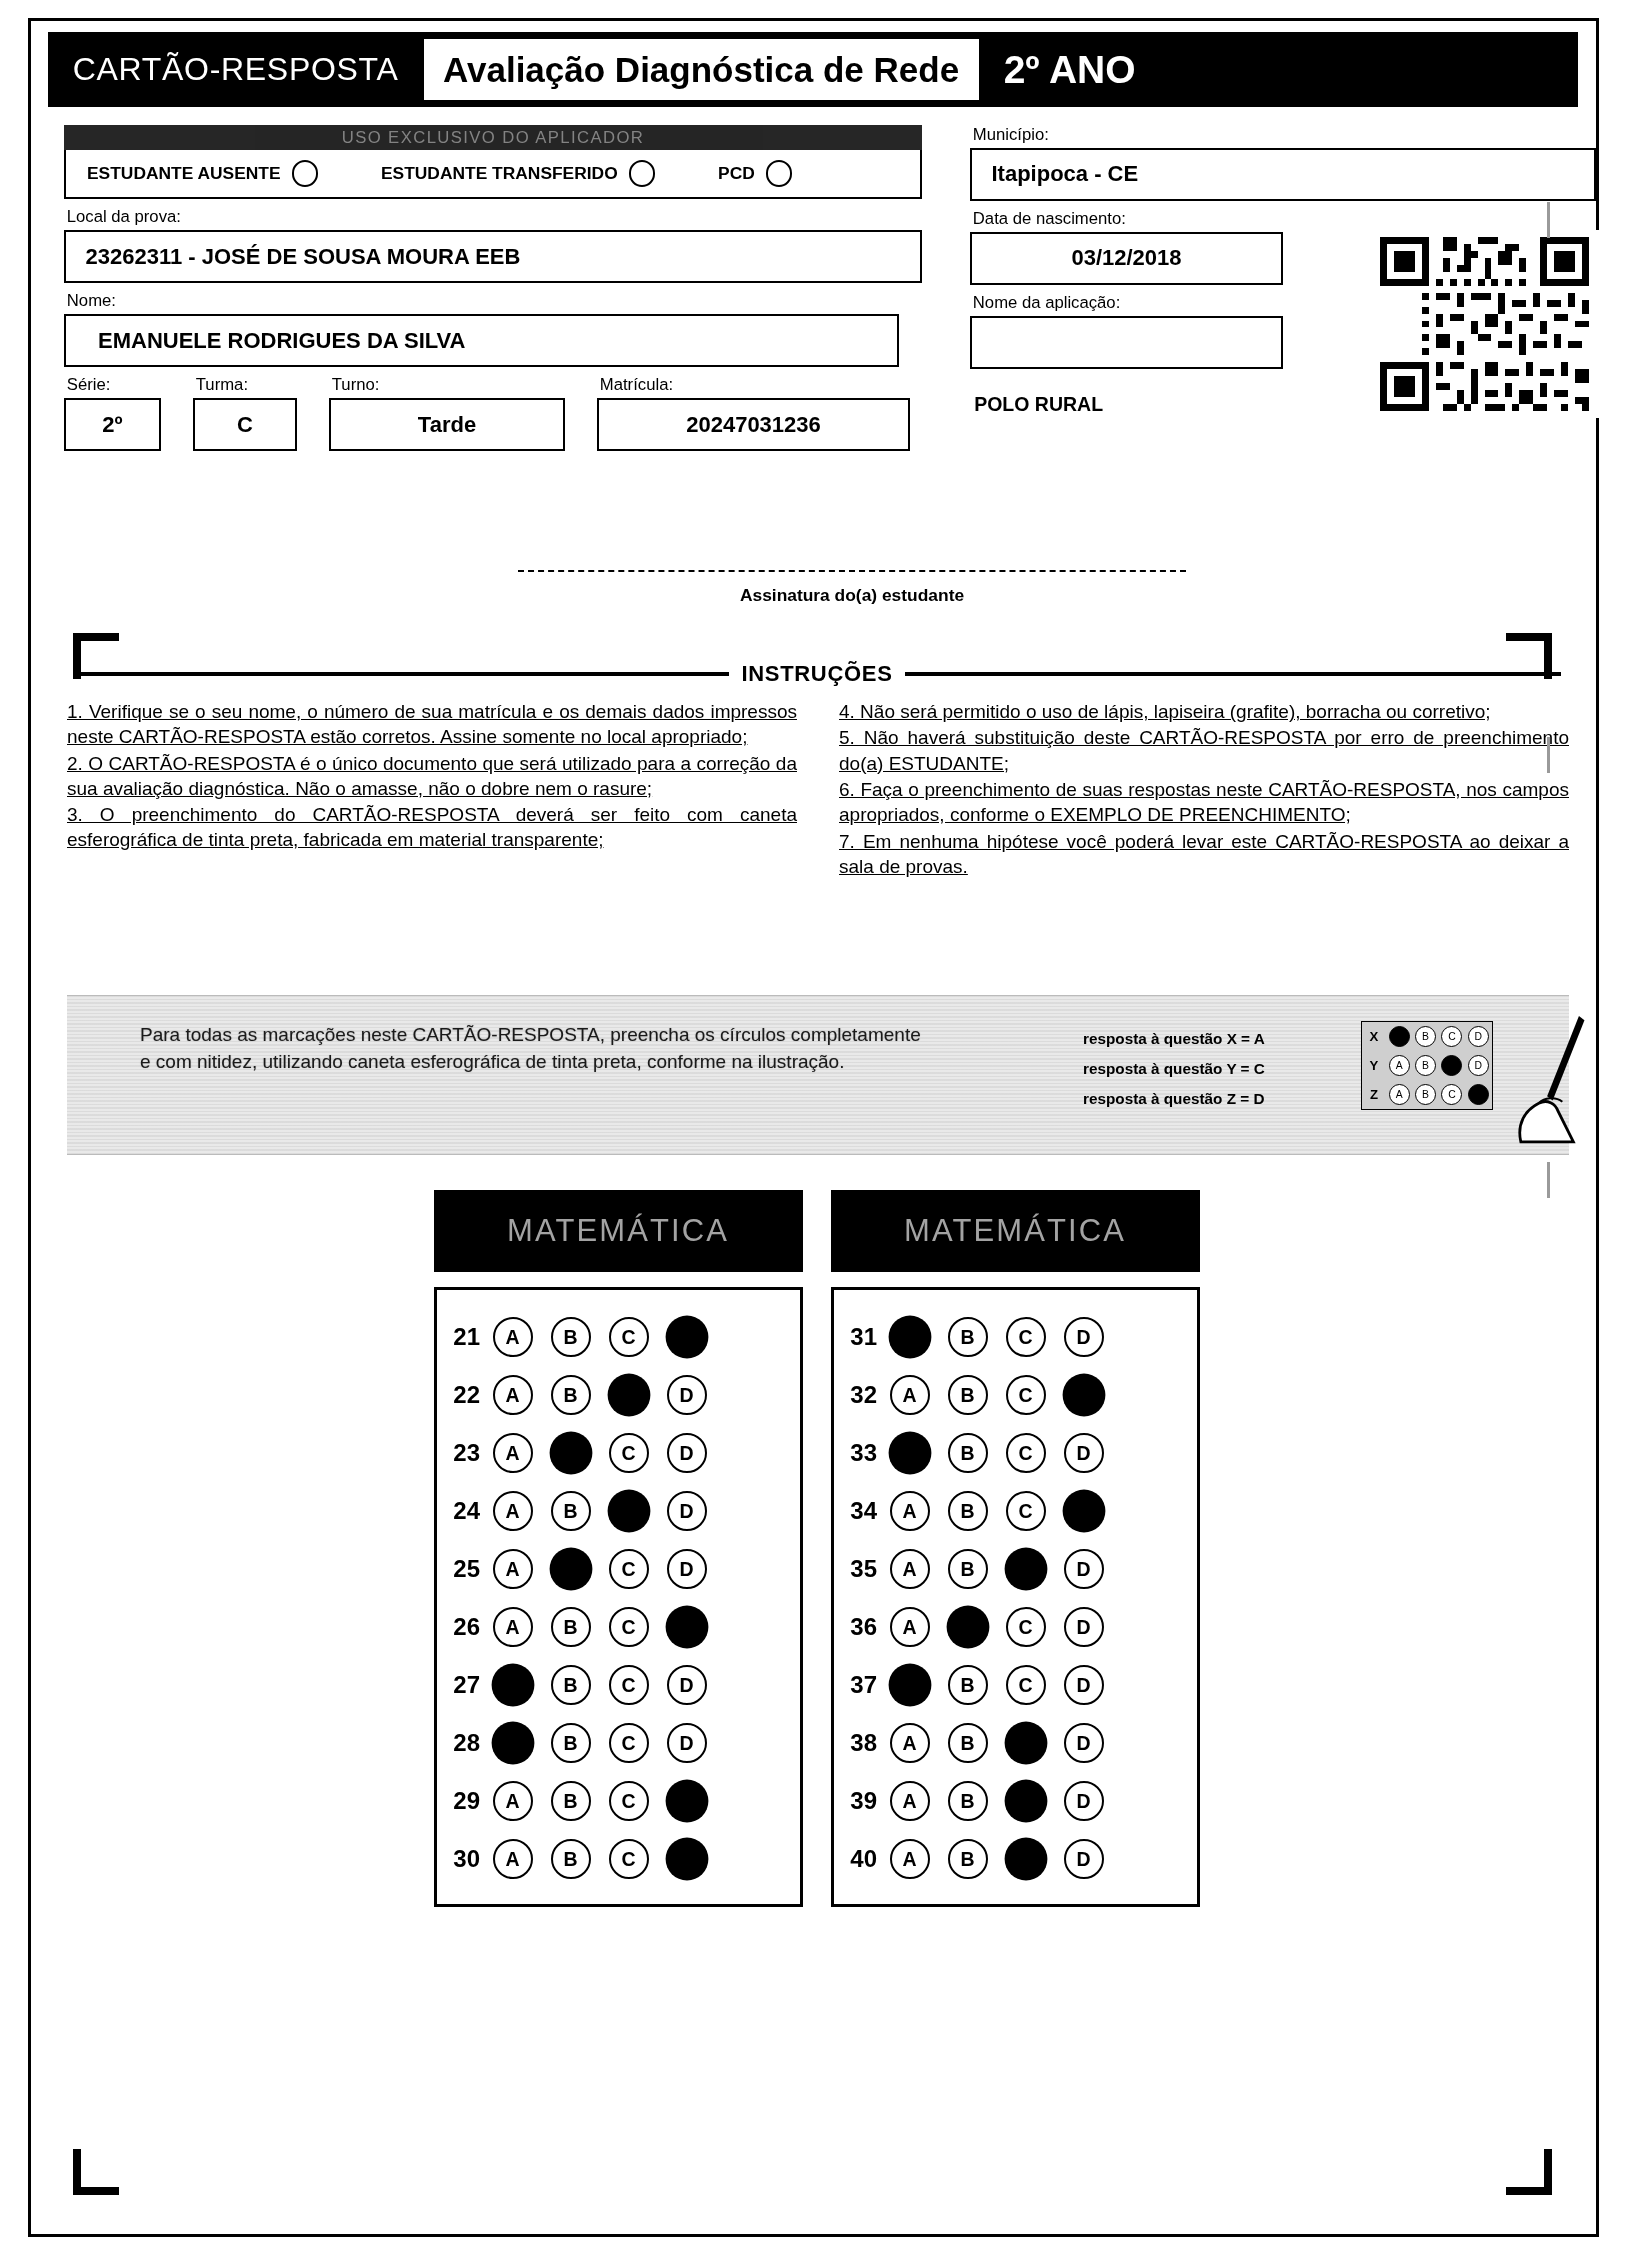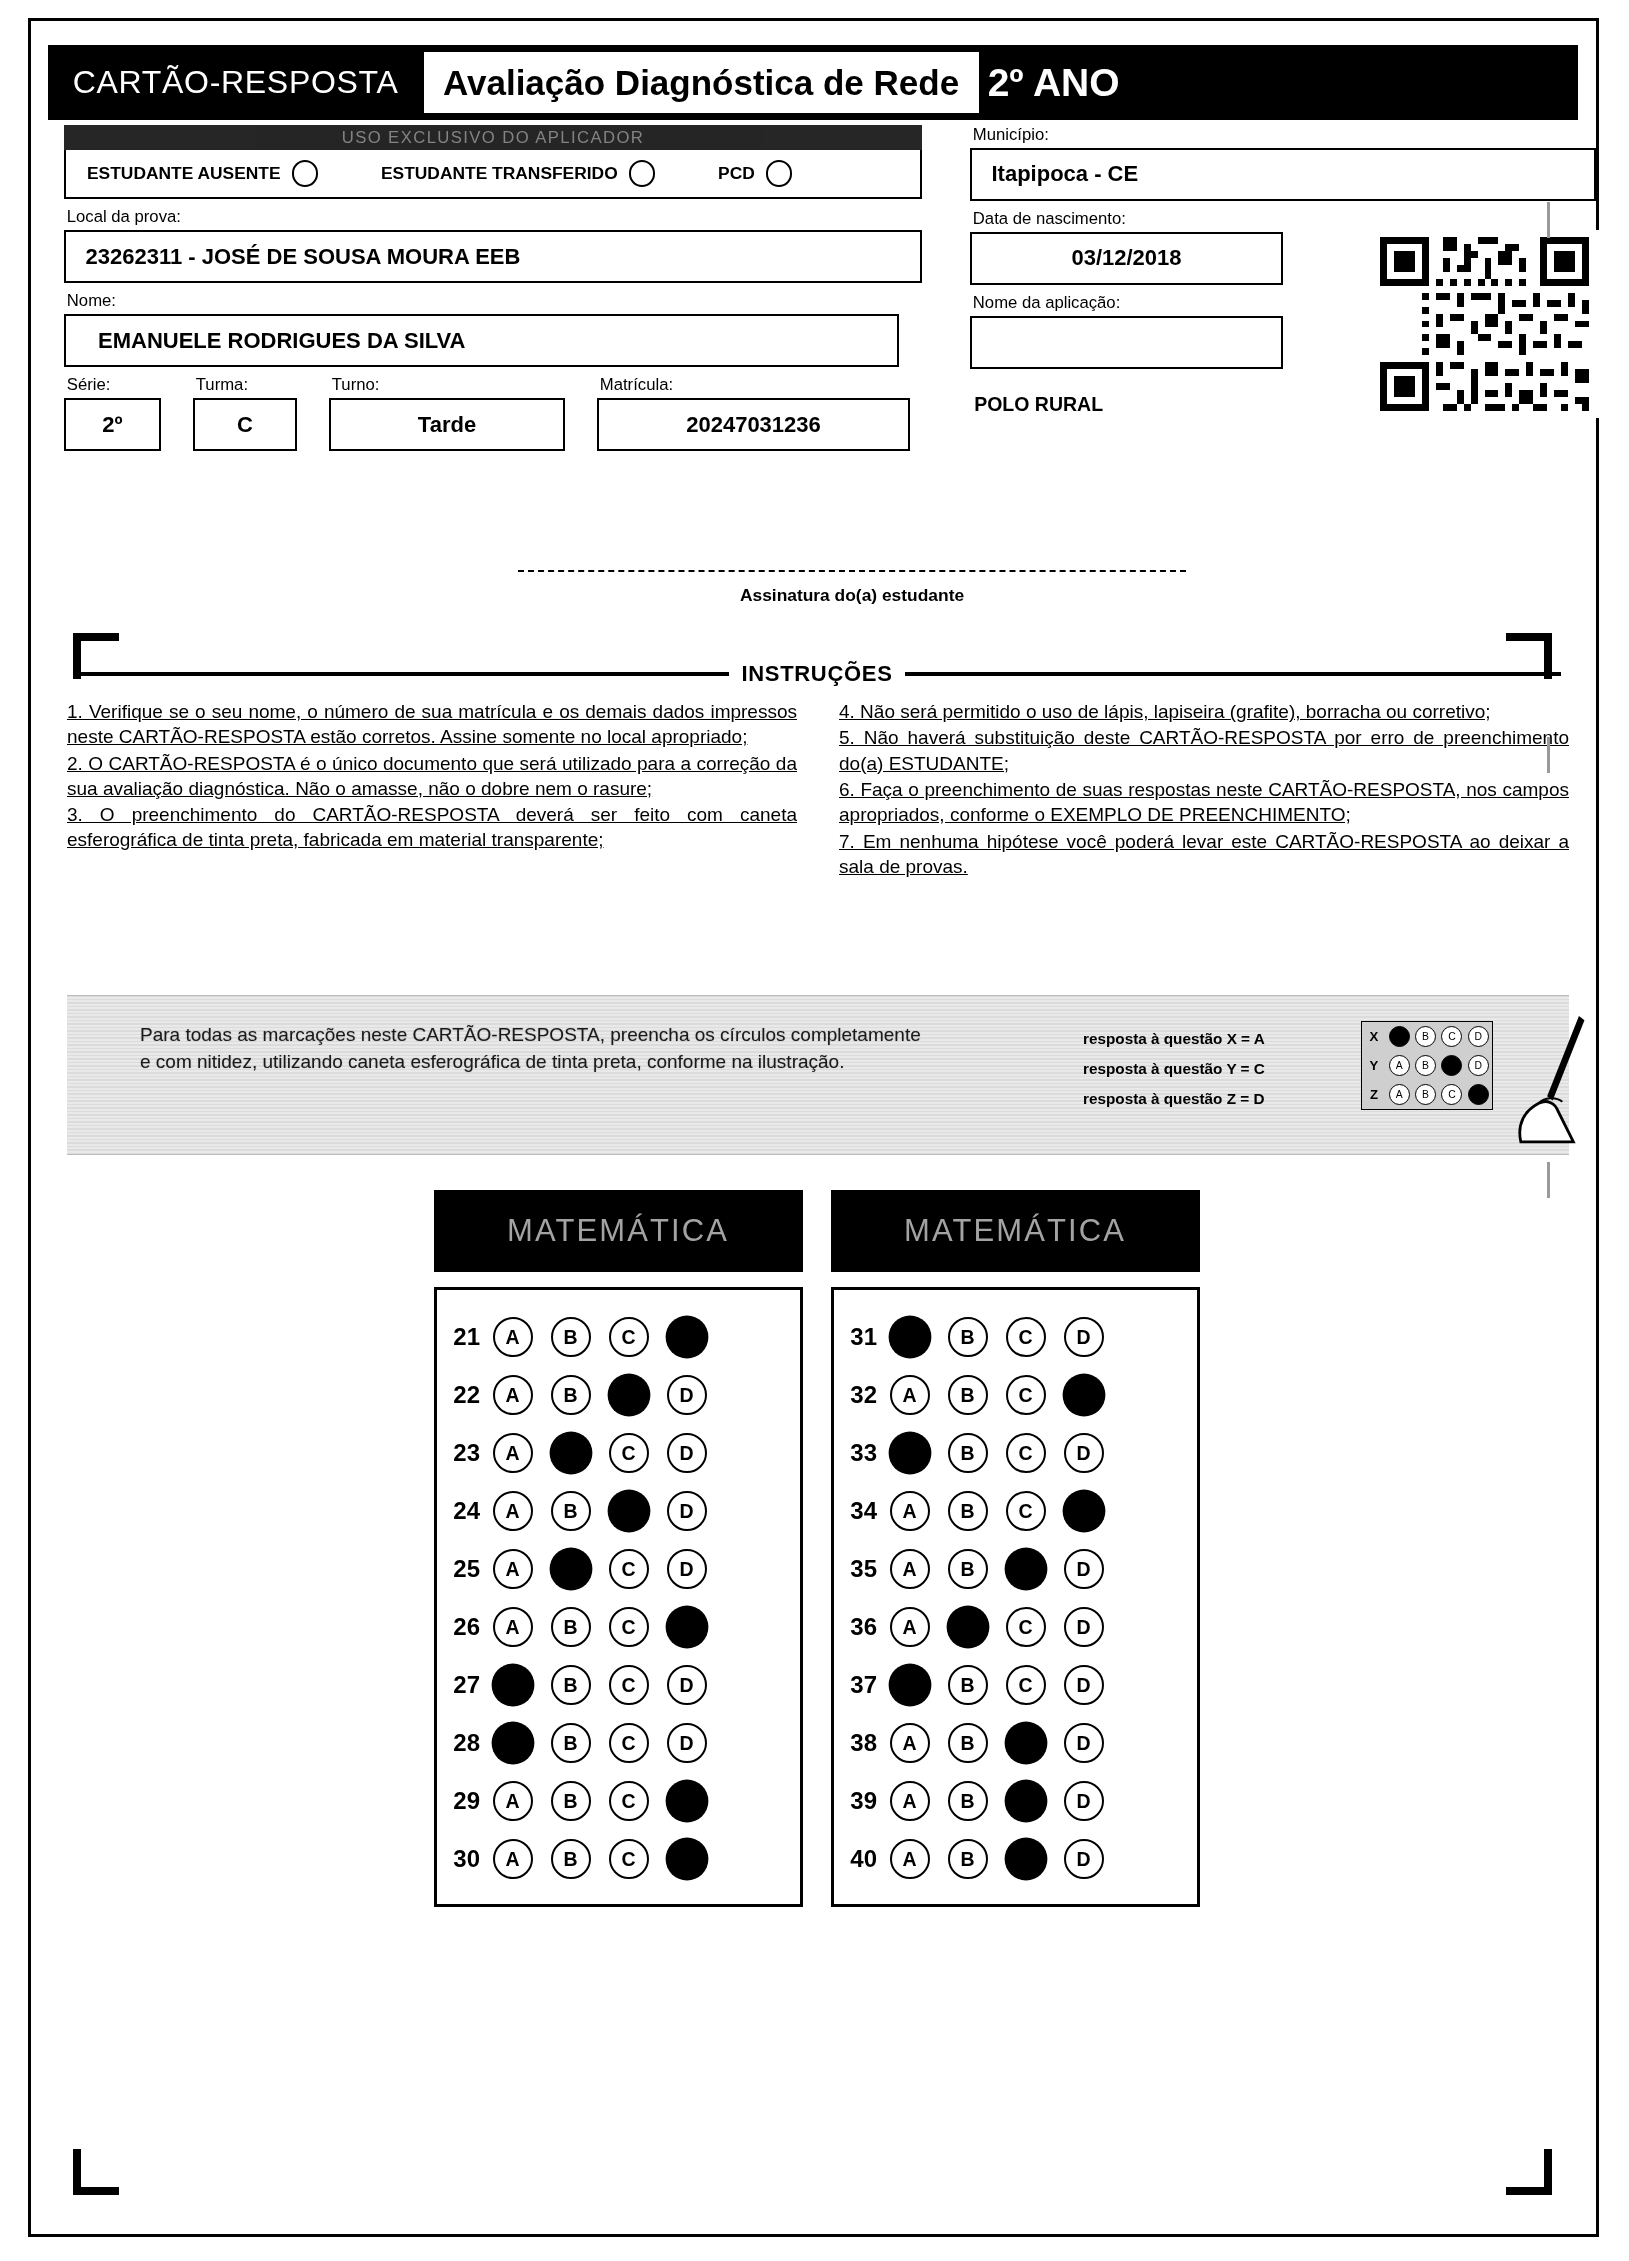--- a/index.html
+++ b/index.html
@@ -13,33 +13,33 @@
   }
   .sheet {
     position:absolute;
     left:28px; top:18px;
     width:1571px; height:2219px;
     border:3.5px solid #000;
     background:#fff;
   }
   
   .hdr {
-    position:absolute; left:16.7px; top:24px; width:1530px; height:75px;
+    position:absolute; left:16.7px; top:11px; width:1530px; height:75px;
     background:#000; display:flex; align-items:stretch;
   }
   .hdr-cell1 {
     color:#fff; display:flex; align-items:center; padding:0 25px;
     font-size:32px; letter-spacing:0.7px;
   }
   .hdr-cell2 {
     background:#fff; color:#000; display:flex; align-items:center;
     padding:0 19.5px; margin:7px 0; font-size:35px; font-weight:bold;
   }
   .hdr-cell3 {
-    color:#fff; display:flex; align-items:center; padding:0 9px;
+    color:#fff; display:flex; align-items:center; padding:0 25px;
     font-size:39px; font-weight:bold;
   }
 
   
   .idblock { position:absolute; left:33px; top:104px; width:869px; }
   .applic-bar {
     width:858px; height:25px; background:#000; color:#6e6e6e;
     font-size:16.7px; text-align:center; line-height:25px; letter-spacing:1.4px;
     opacity:0.85;
   }

